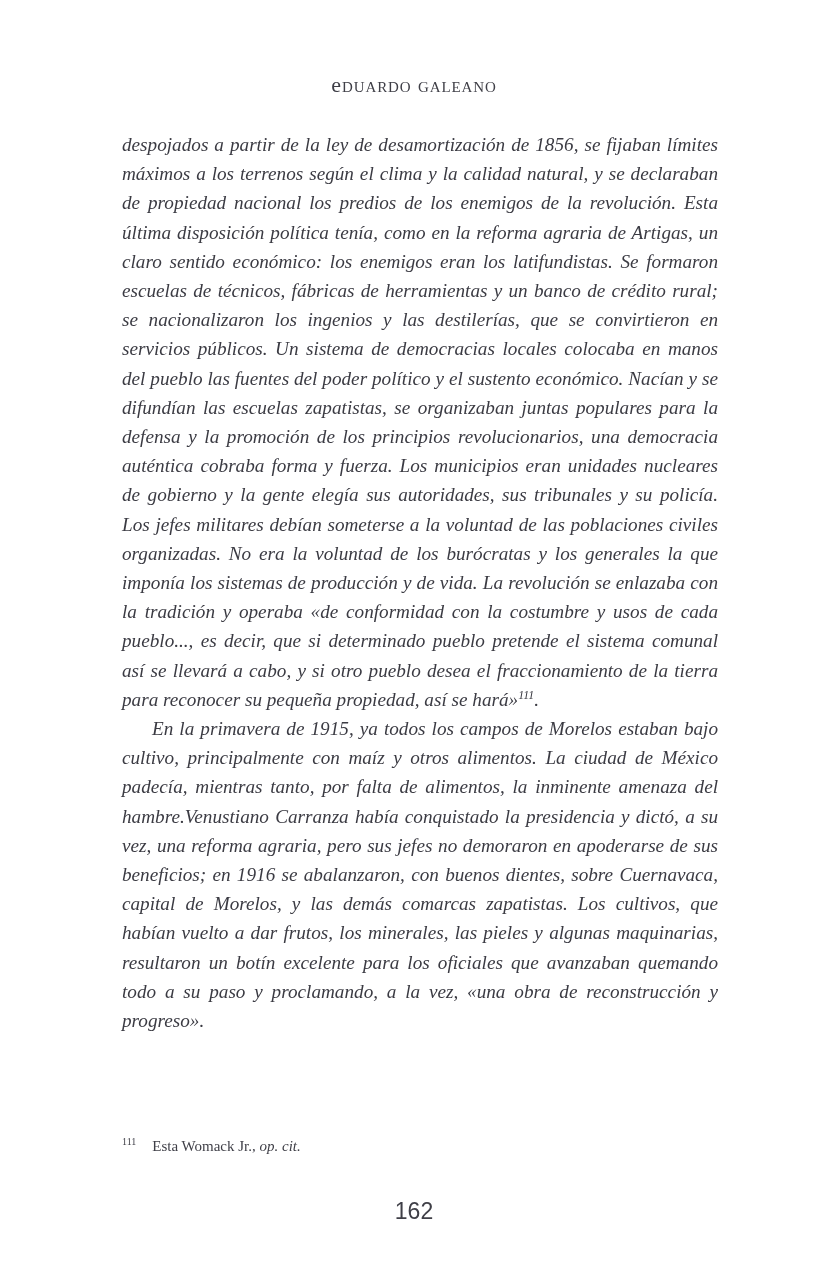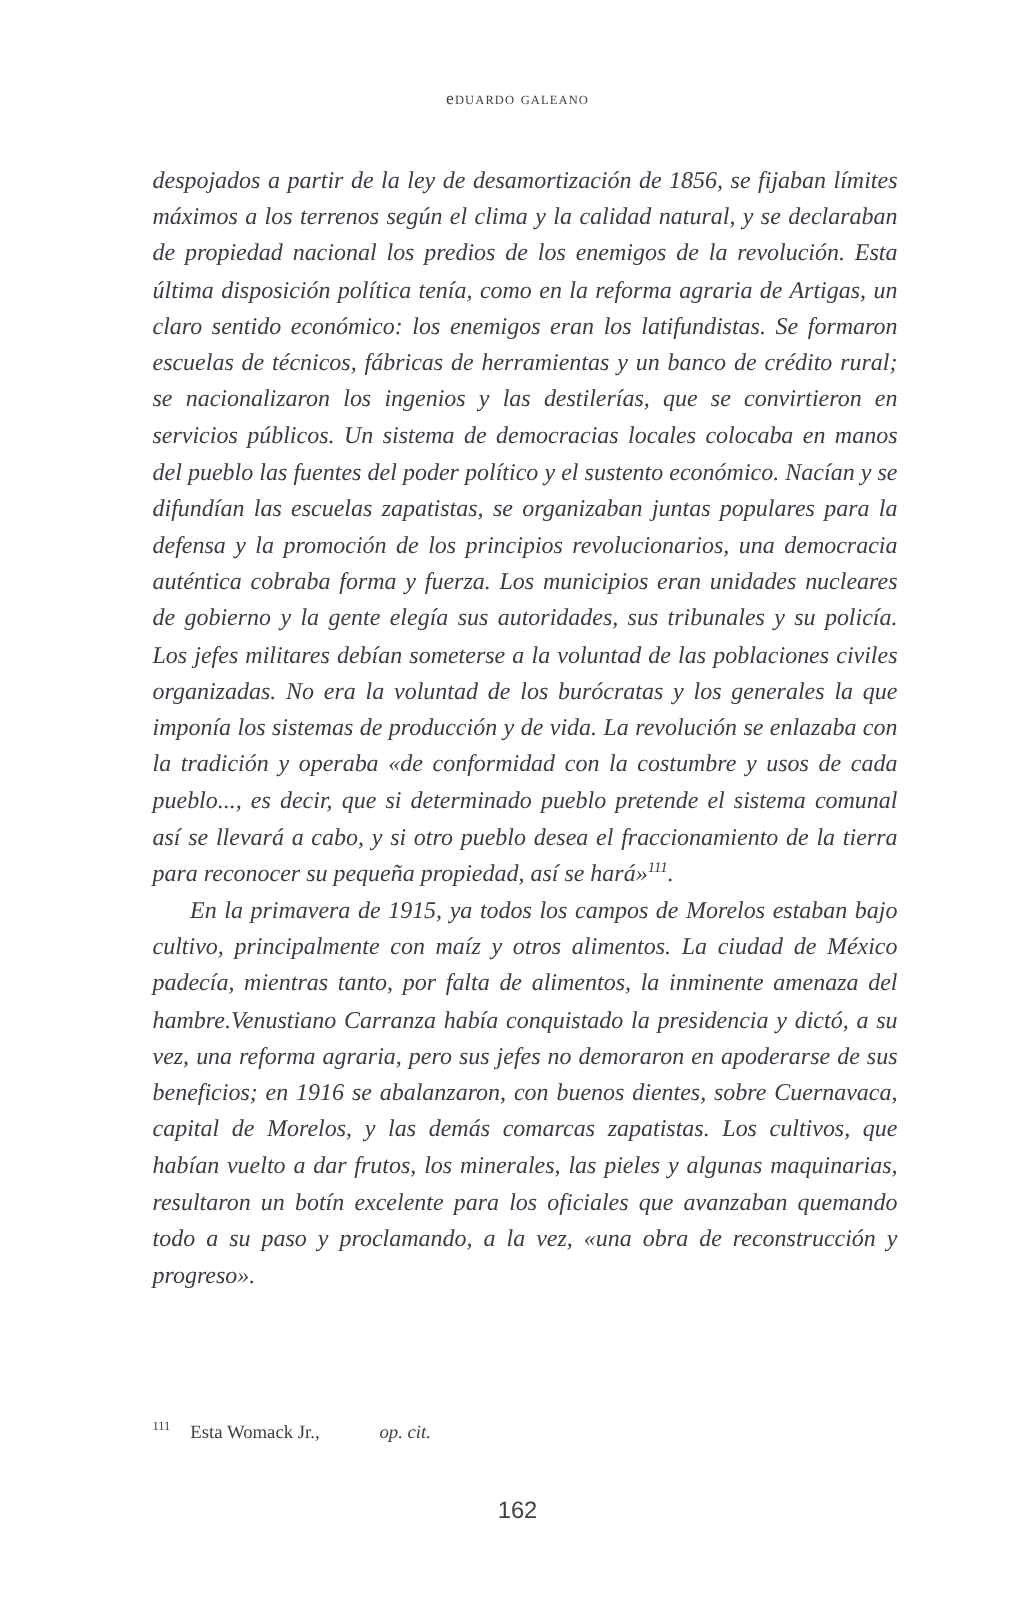--- a/index.html
+++ b/index.html
@@ -18,21 +18,21 @@
     -webkit-font-smoothing: antialiased;
   }
 
   
   .running-head {
     position: absolute;
     top: 72px;
     left: 0;
     width: 828px;
     text-align: center;
-    font-size: 14px;
+    font-size: 22px;
     letter-spacing: 0.9px;
     color: #3f3f47;
     font-variant: small-caps;
     text-transform: lowercase;
   }
   .running-head::first-letter { font-variant: normal; }
 
   
   .text-block {
     position: absolute;
@@ -70,31 +70,30 @@
     color: #3f3f47;
   }
   .footnote .fn-marker {
     font-size: 10px;
     vertical-align: super;
     line-height: 0;
     margin-right: 16px;
   }
   .footnote .fn-italic {
     font-style: italic;
-    margin-left: 44px;
   }
 
   
   .folio {
     position: absolute;
     top: 1198px;
     left: 0;
     width: 828px;
     text-align: center;
-    font-size: 19px;
+    font-size: 23px;
     color: #3f3f47;
     font-family: "Liberation Sans", "DejaVu Sans", sans-serif;
   }
 </style>
 </head>
 <body>
 
 <div class="page">
 
   <div class="running-head">Eduardo Galeano</div>

